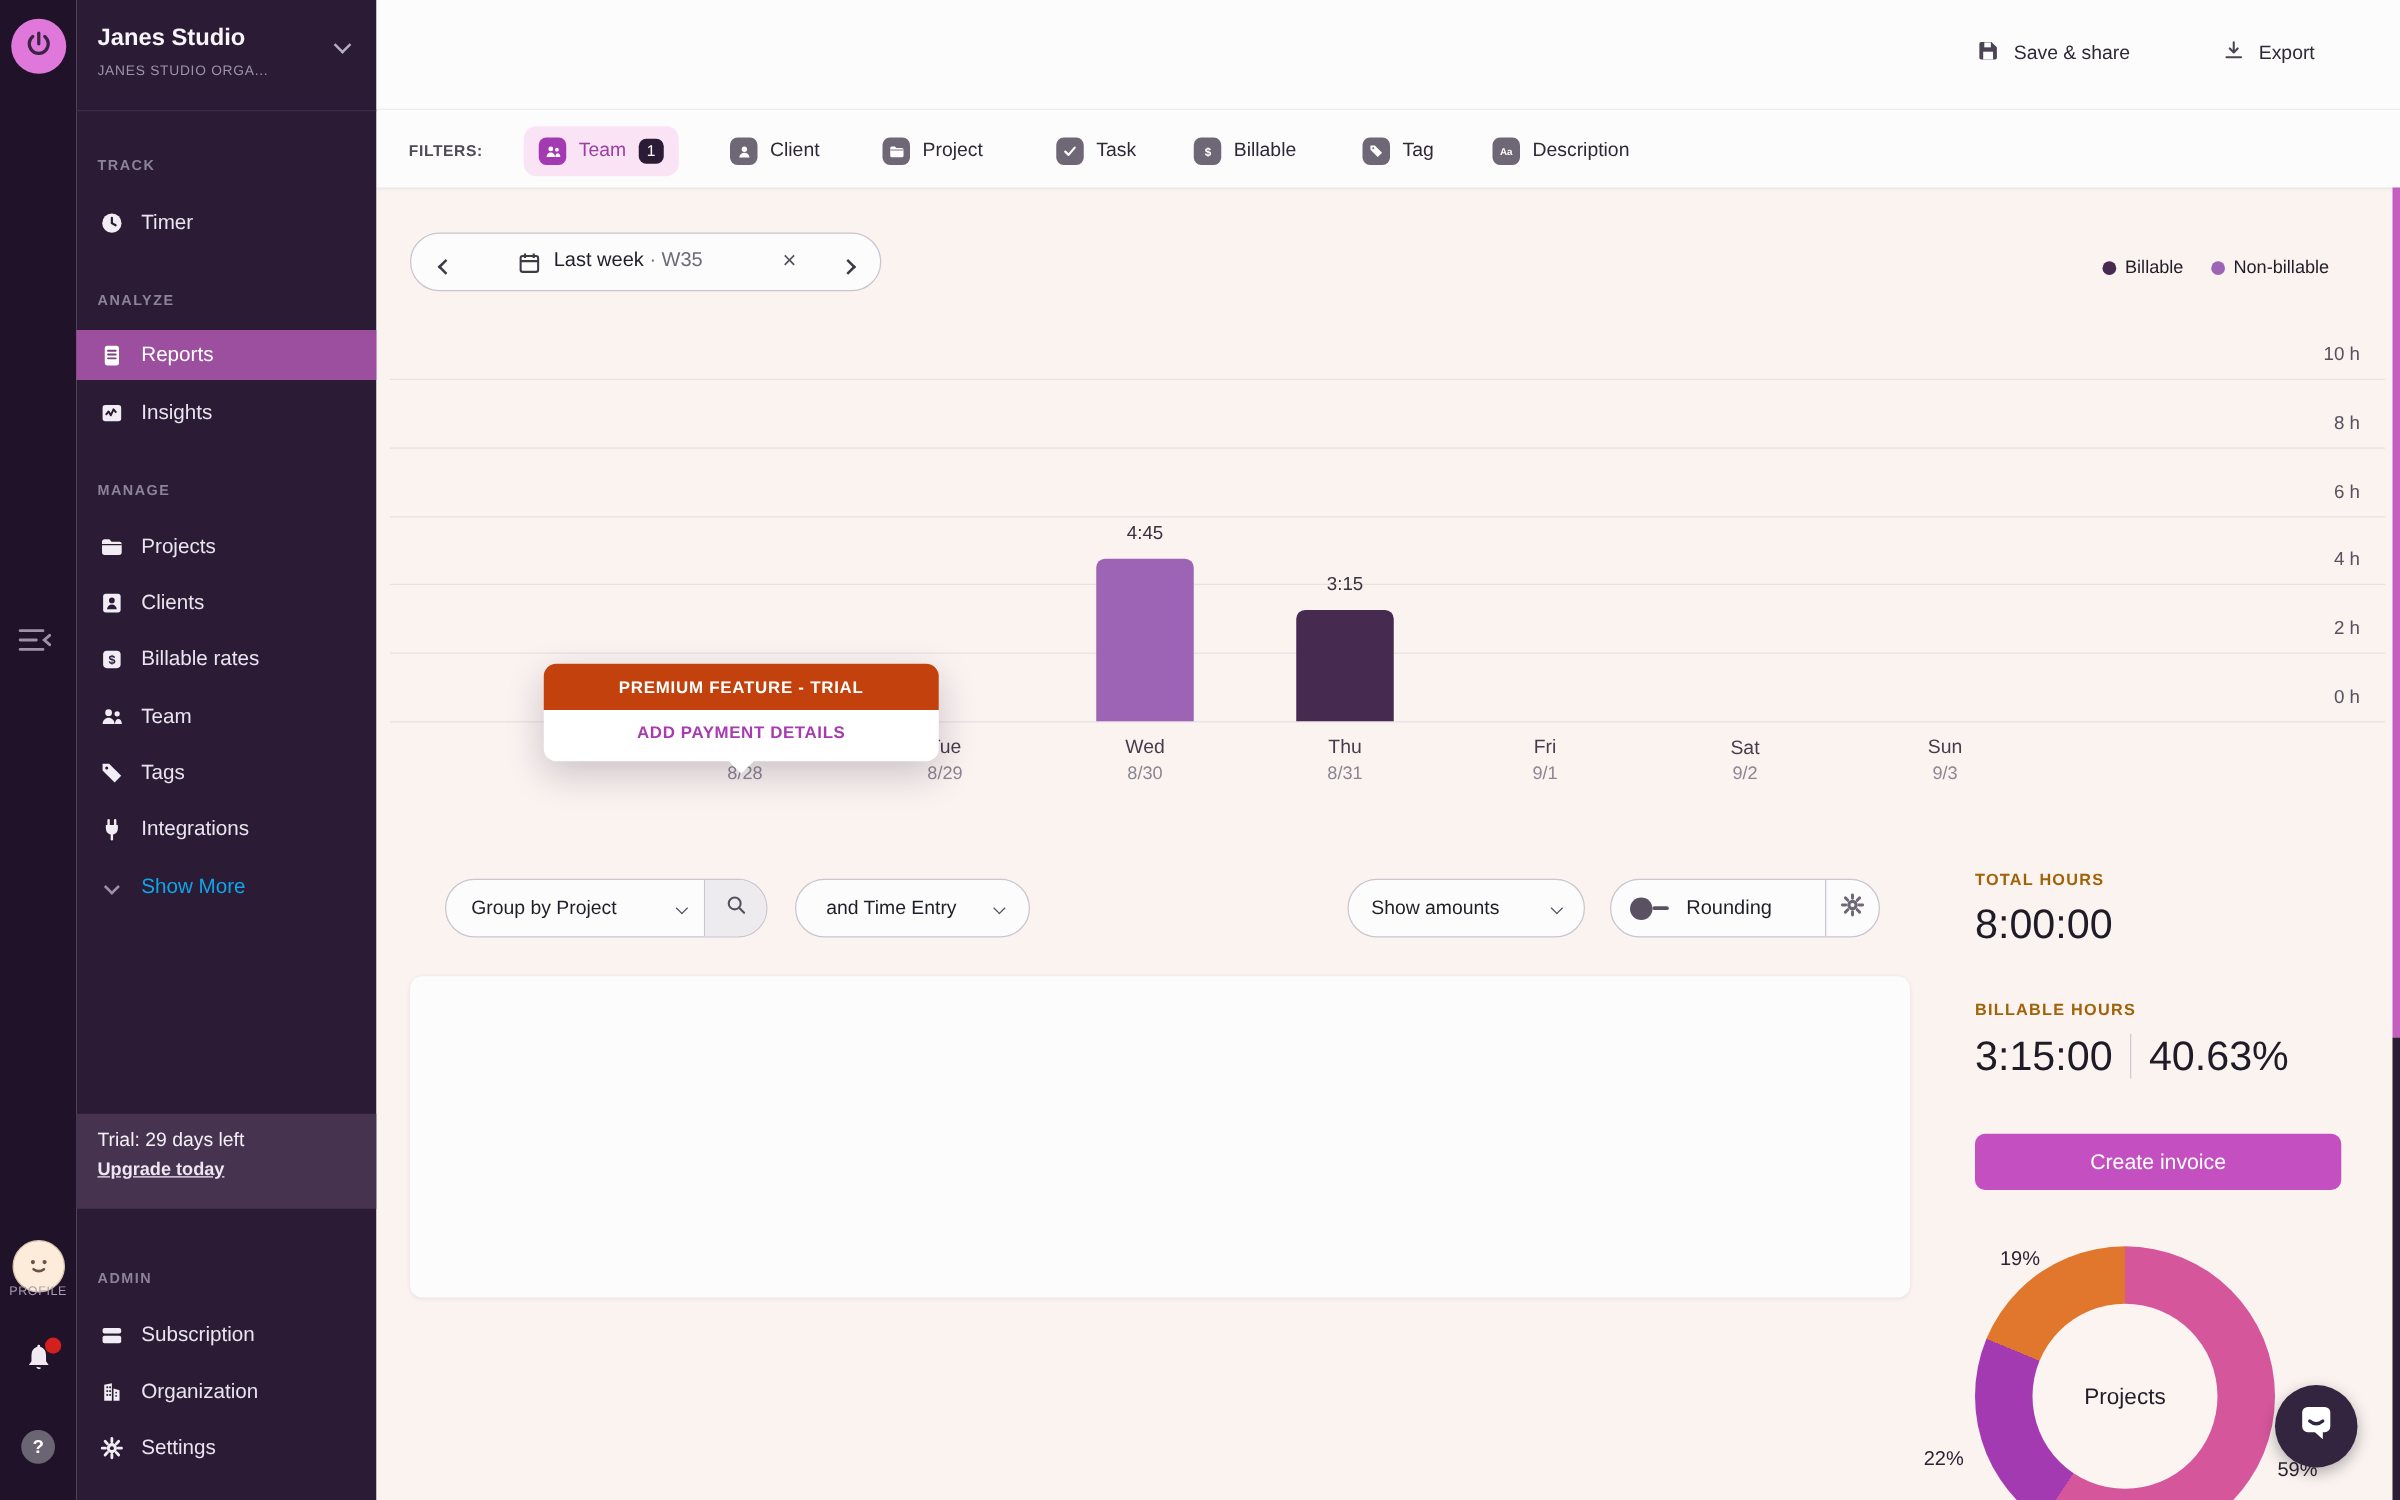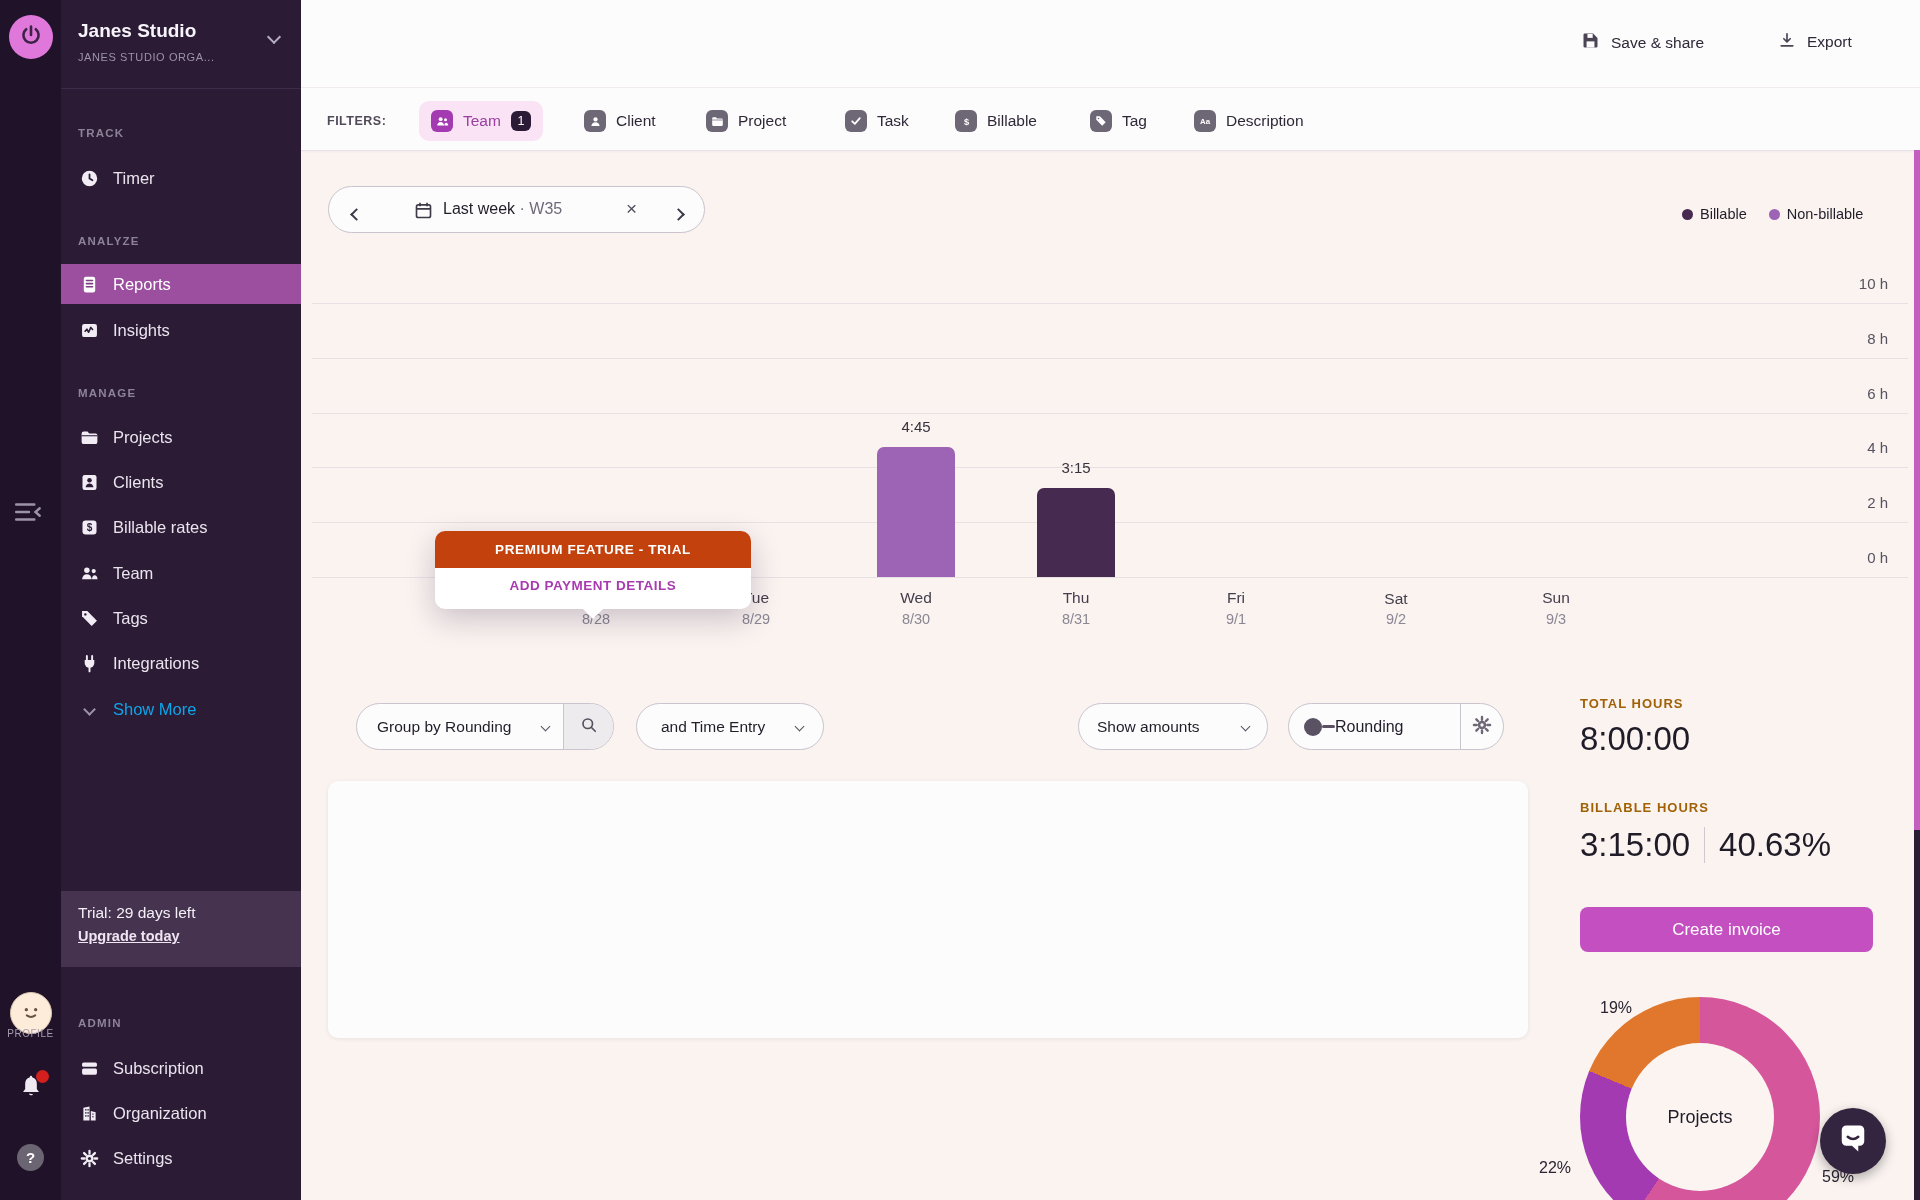--- a/index.html
+++ b/index.html
@@ -489,21 +489,21 @@
       <div class="barval" style="left: 856px; top: 417.85px; width: 120px;">4:45</div>
     </div>
 
   <div class="ptooltip">
     <div class="ptooltip-header">PREMIUM FEATURE - TRIAL</div>
     <span class="ptooltip-link">ADD PAYMENT DETAILS</span>
     <div class="ptooltip-arrow"></div>
   </div>
 
   <div class="pill" style="left:356px;width:258px;padding-left:20px">
-    <span>Group by Rounding</span>
+    <span>Group by Project</span>
     <span class="grow"></span>
     <span class="chev chev-d small" style="margin-right:14px"></span>
     <span class="seg-search">
       <span><svg width="20" height="20" viewBox="0 0 24 24">
             <g fill="none" stroke="#55505e" stroke-width="2">
               <circle cx="10.5" cy="10.5" r="5.7"></circle>
               <path d="M14.7 14.7l4.8 4.8" stroke-linecap="round"></path>
             </g>
           </svg></span>
     </span>
@@ -516,21 +516,21 @@
   <div class="pill" style="left:1078px;width:190px;padding:0 18px">
     <span>Show amounts</span>
     <span class="grow"></span>
     <span class="chev chev-d small"></span>
   </div>
   <div class="pill" style="left:1288px;width:216px">
     <span class="toggle">
         <span class="knob"></span>
         <span class="dash"></span>
       </span>
-    <span style="margin-left:0;font-size:16px">Rounding</span>
+    <span style="margin-left:14px;font-size:16px">Rounding</span>
     <span class="grow"></span>
     <span class="pill-divider"></span>
     <span class="gear-seg">
       <span><svg width="22" height="22" viewBox="0 0 24 24">
             <g stroke="#6e6876" stroke-width="2.6" stroke-linecap="round">
               <path d="M12 3.2v3M12 17.8v3M3.2 12h3M17.8 12h3M5.8 5.8l2.1 2.1M16.1 16.1l2.1 2.1M18.2 5.8l-2.1 2.1M7.9 16.1l-2.1 2.1"></path>
             </g>
             <circle cx="12" cy="12" r="4.6" fill="#6e6876"></circle>
             <circle cx="12" cy="12" r="1.8" fill="#fdfcfd"></circle>
           </svg></span>

